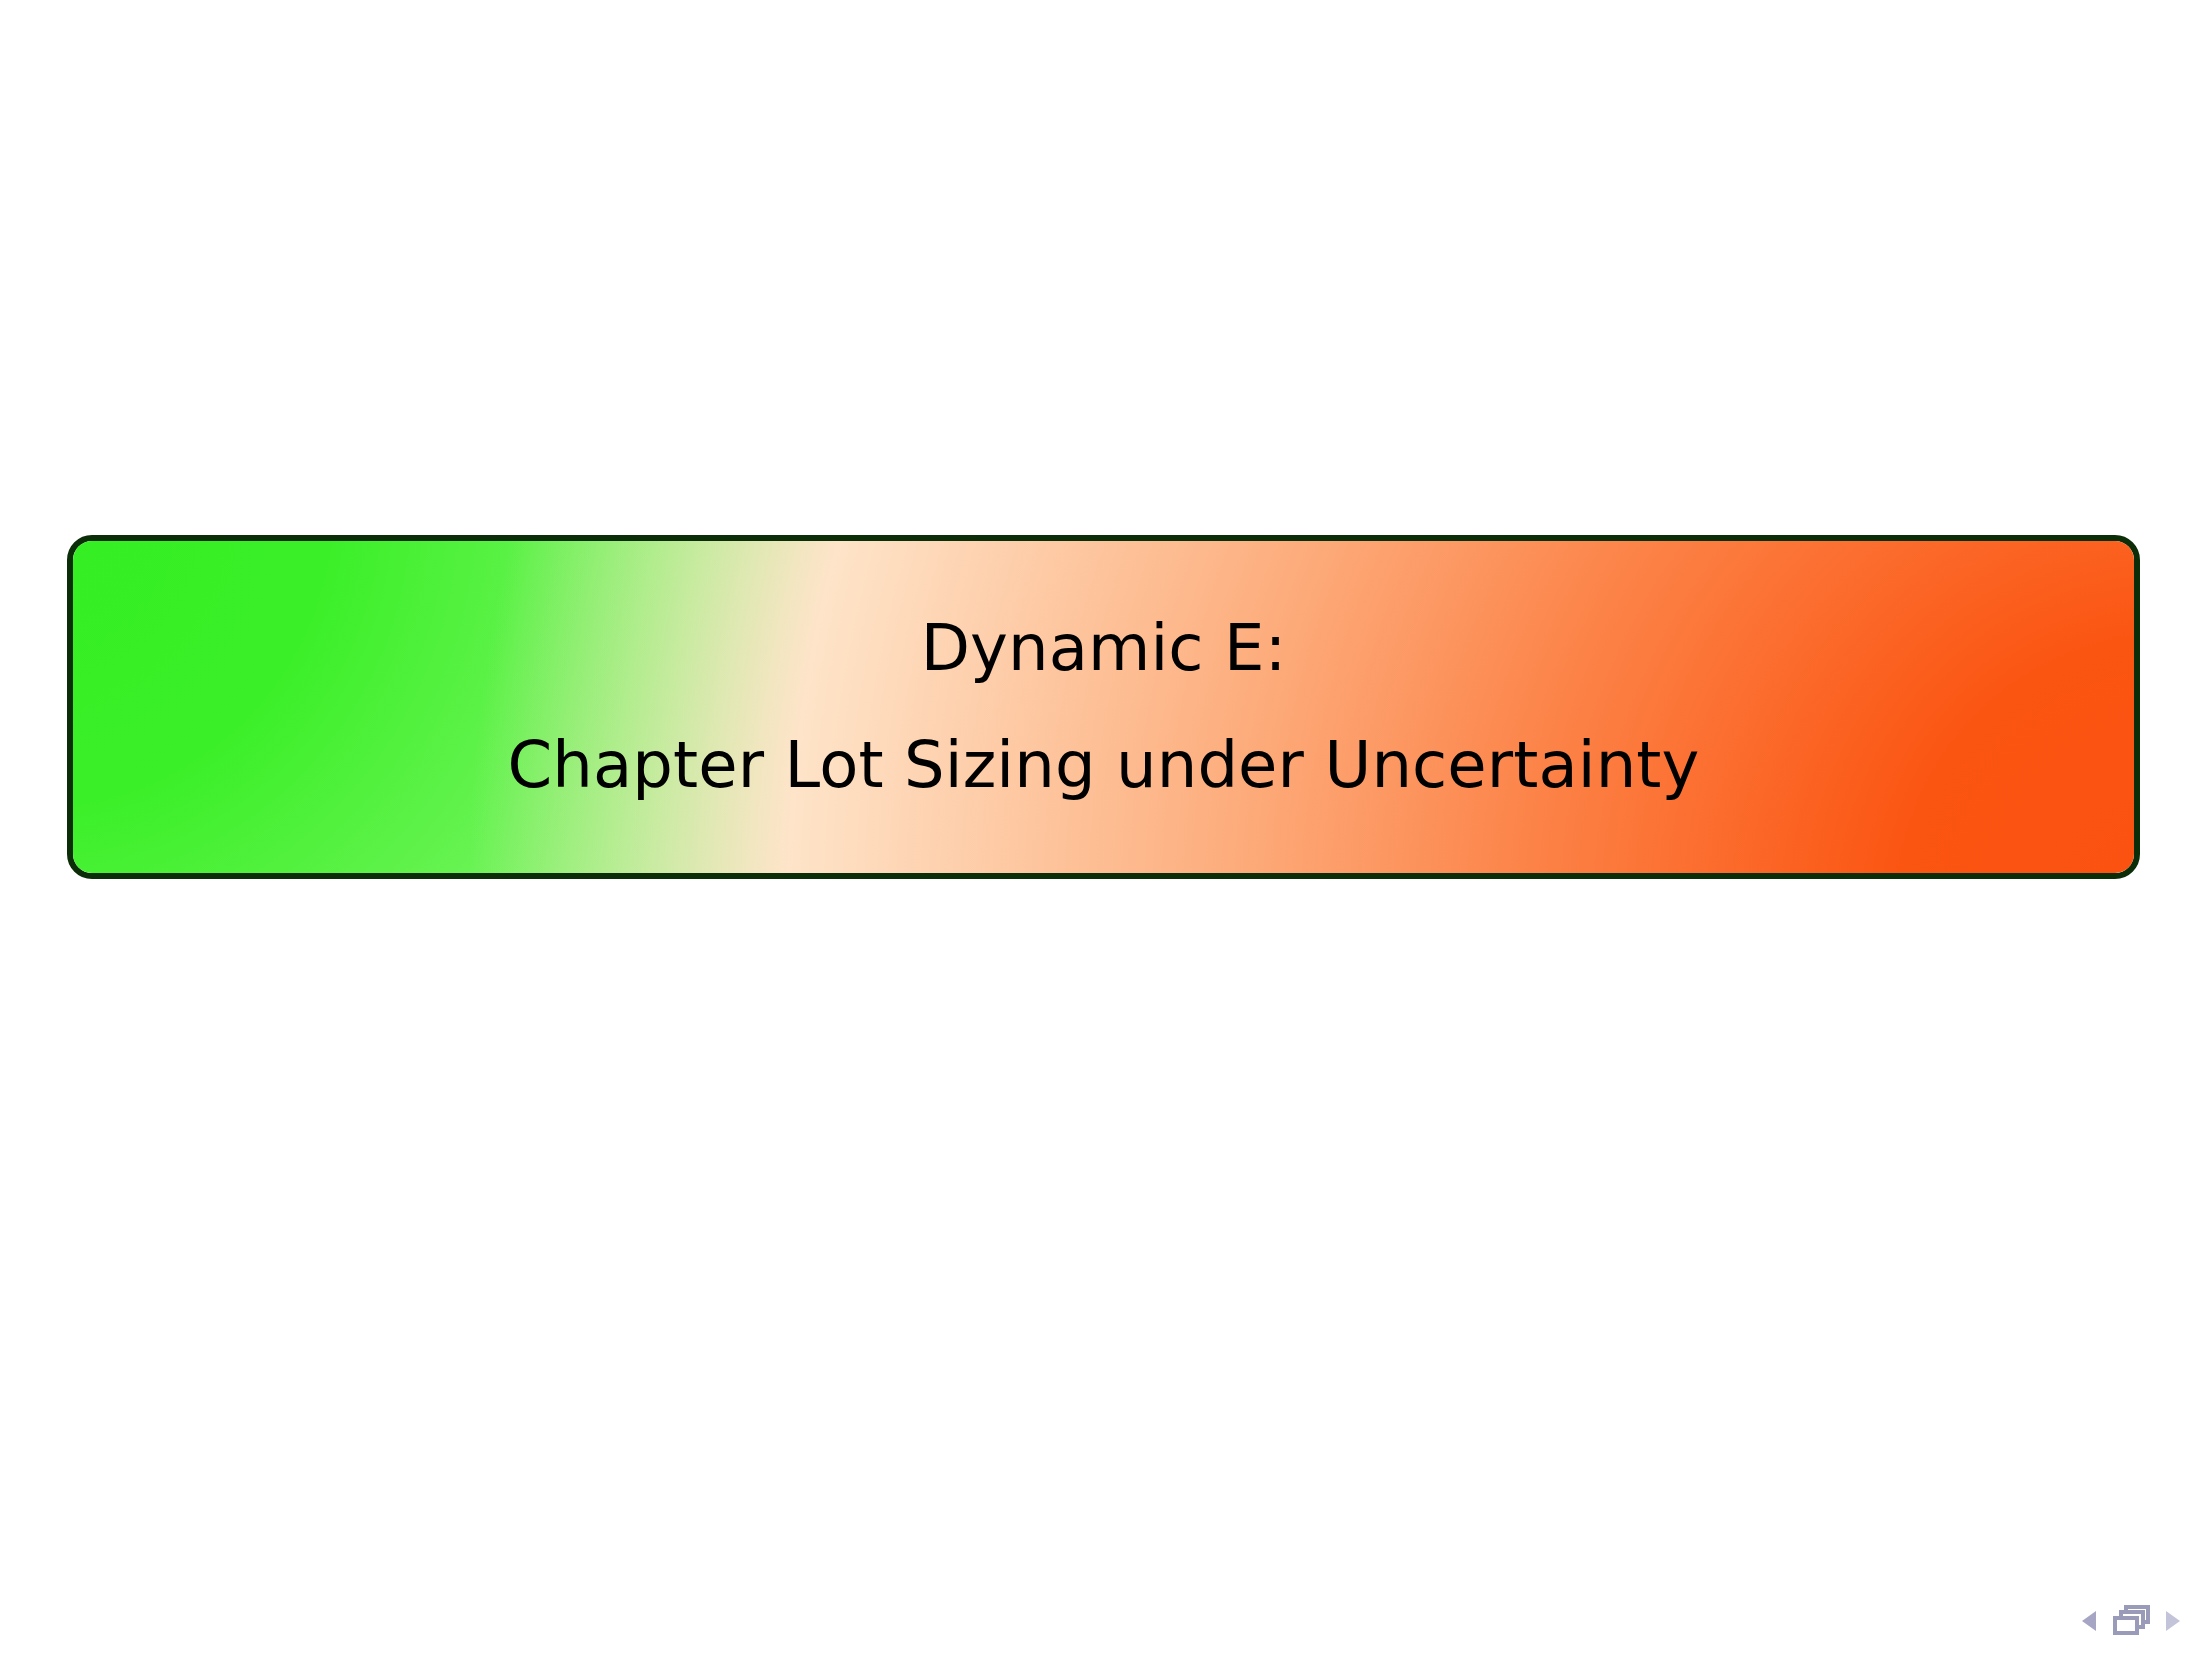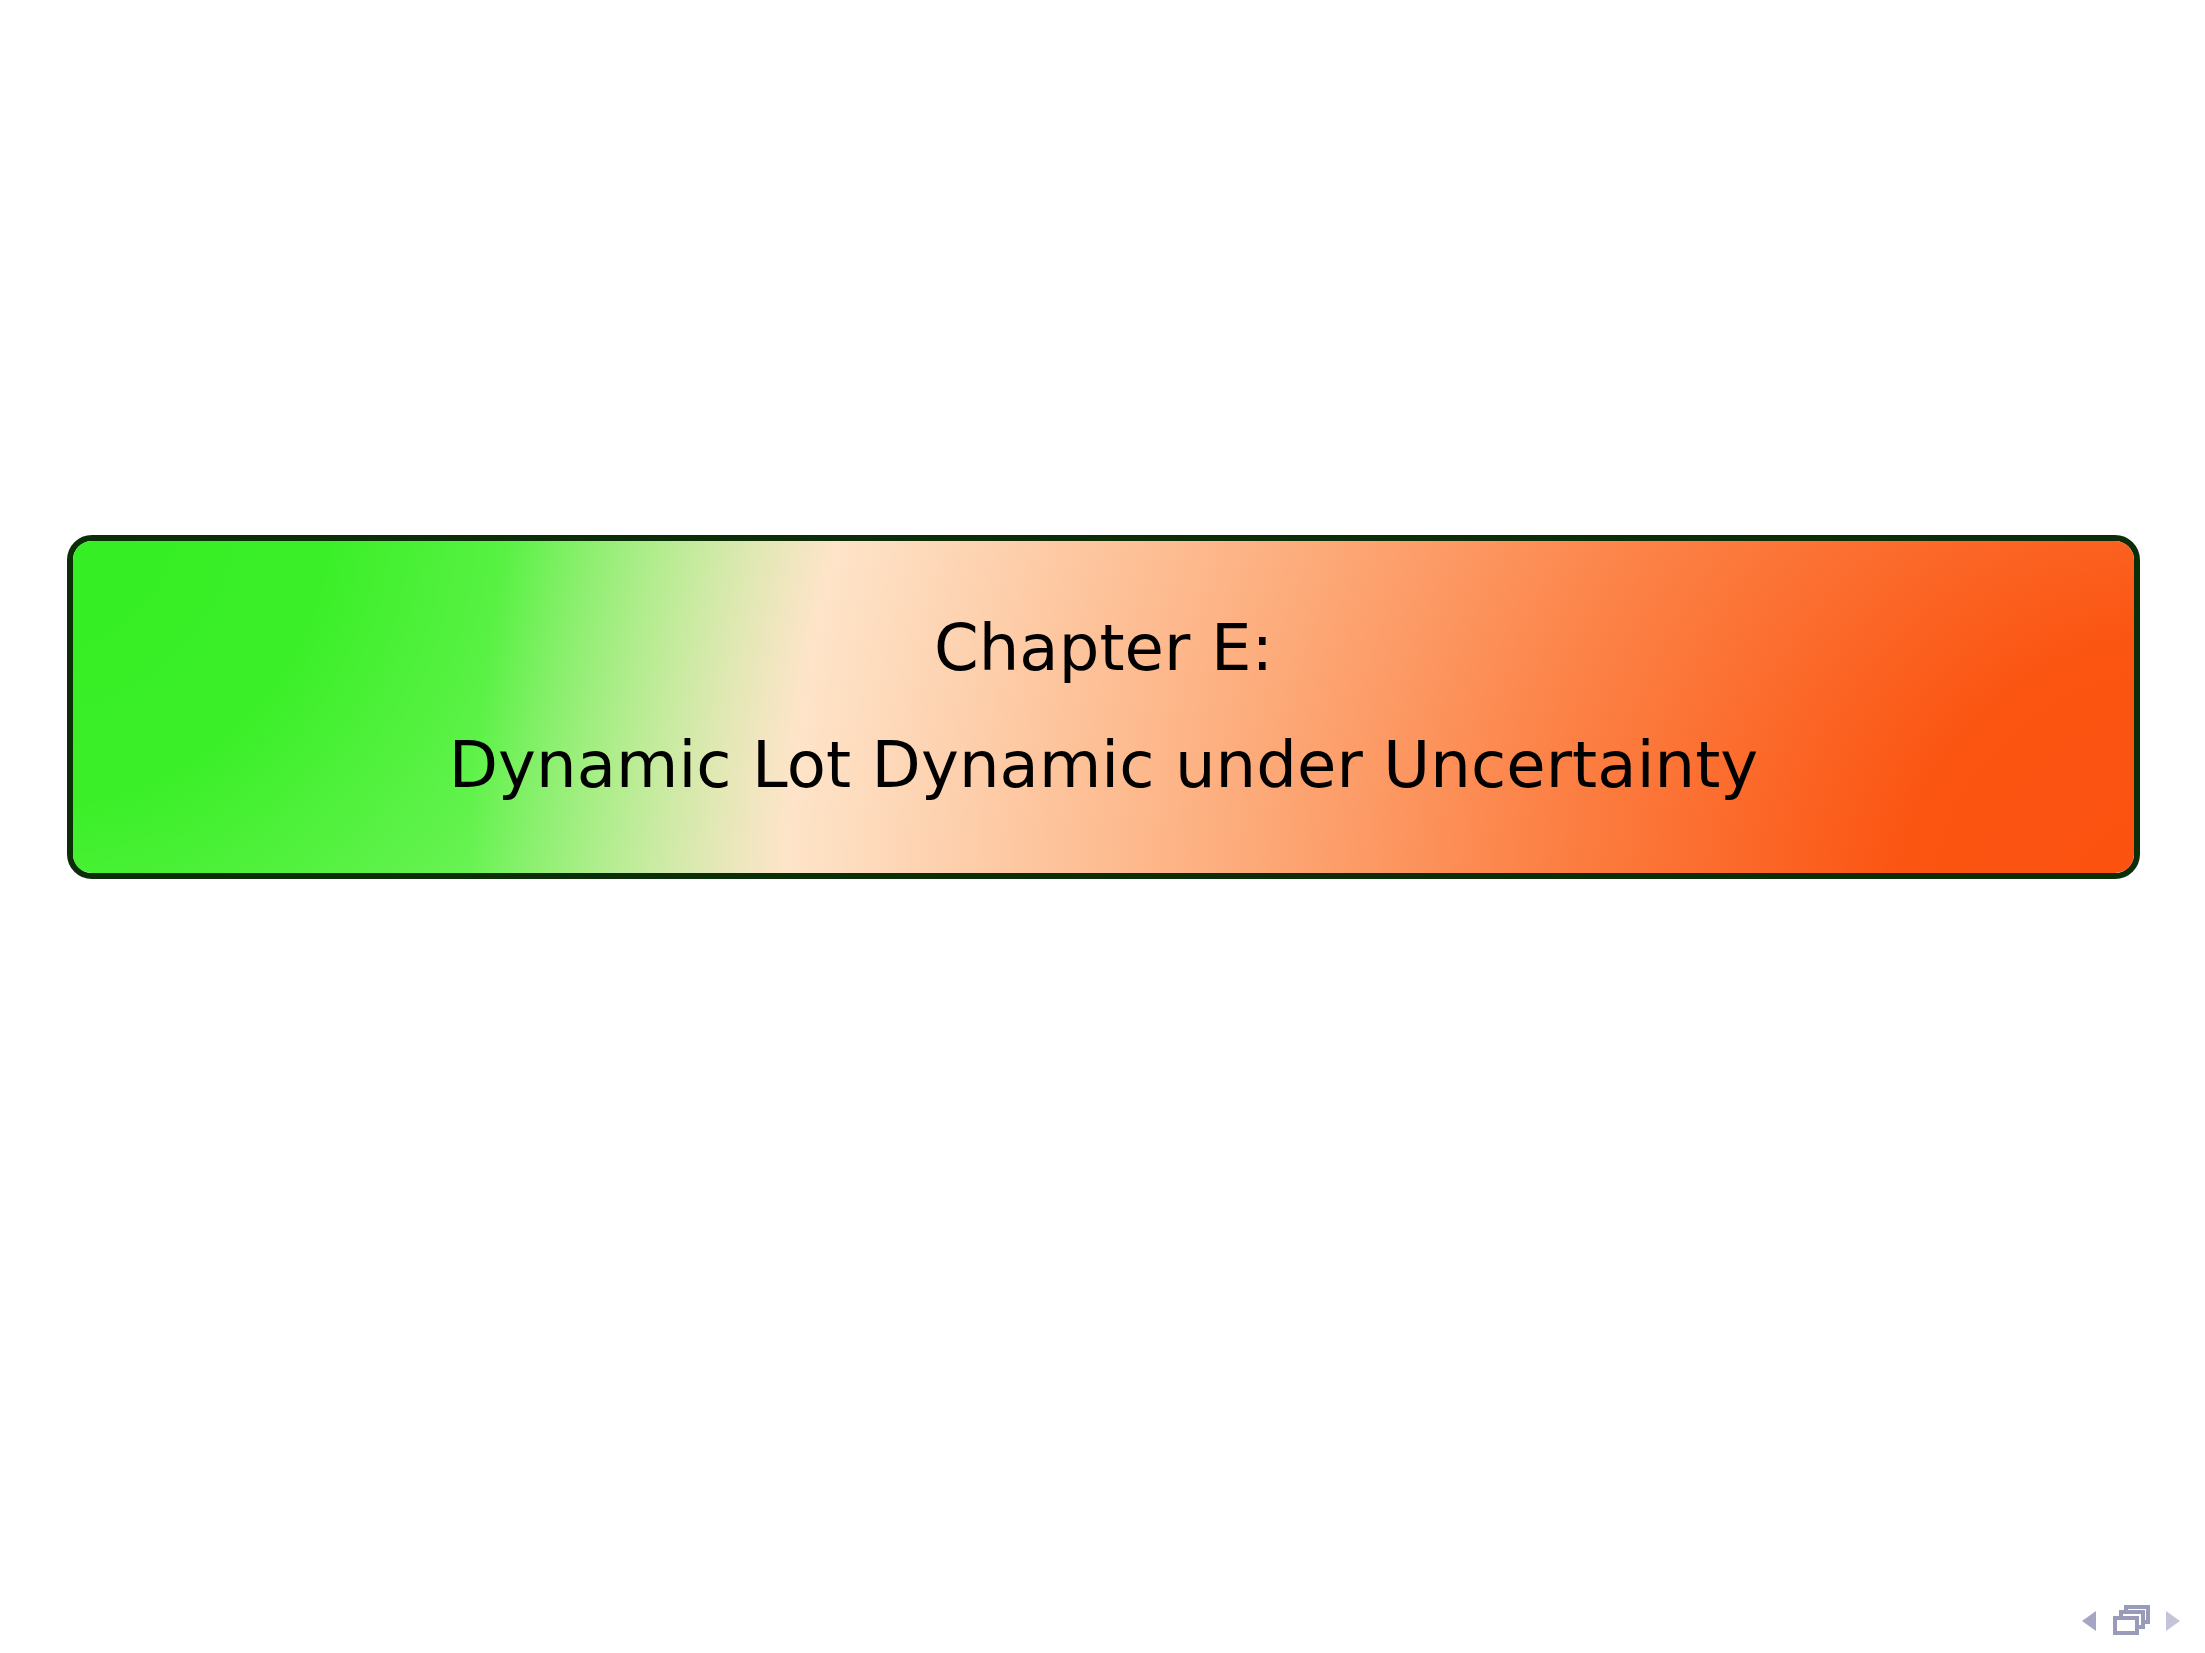--- a/index.html
+++ b/index.html
@@ -135,23 +135,23 @@
 </head>
 <body>
 
 <div id="slide">
 
   <div id="title-block">
     <div class="shade shade-green"></div>
     <div class="shade shade-orange"></div>
 
     <div id="title-text">
-      <span class="line">Chapter E:</span>
+      <span class="line">Dynamic E:</span>
       <span class="spacer"></span>
-      <span class="line">Dynamic Lot Dynamic under Uncertainty</span>
+      <span class="line">Chapter Lot Sizing under Uncertainty</span>
     </div>
   </div>
 
   <div id="nav-bar">
     <button class="nav-btn">
       <span class="tri tri-left"></span>
     </button>
     <button class="nav-btn">
       <span class="frames">
         <i class="f1"></i>

